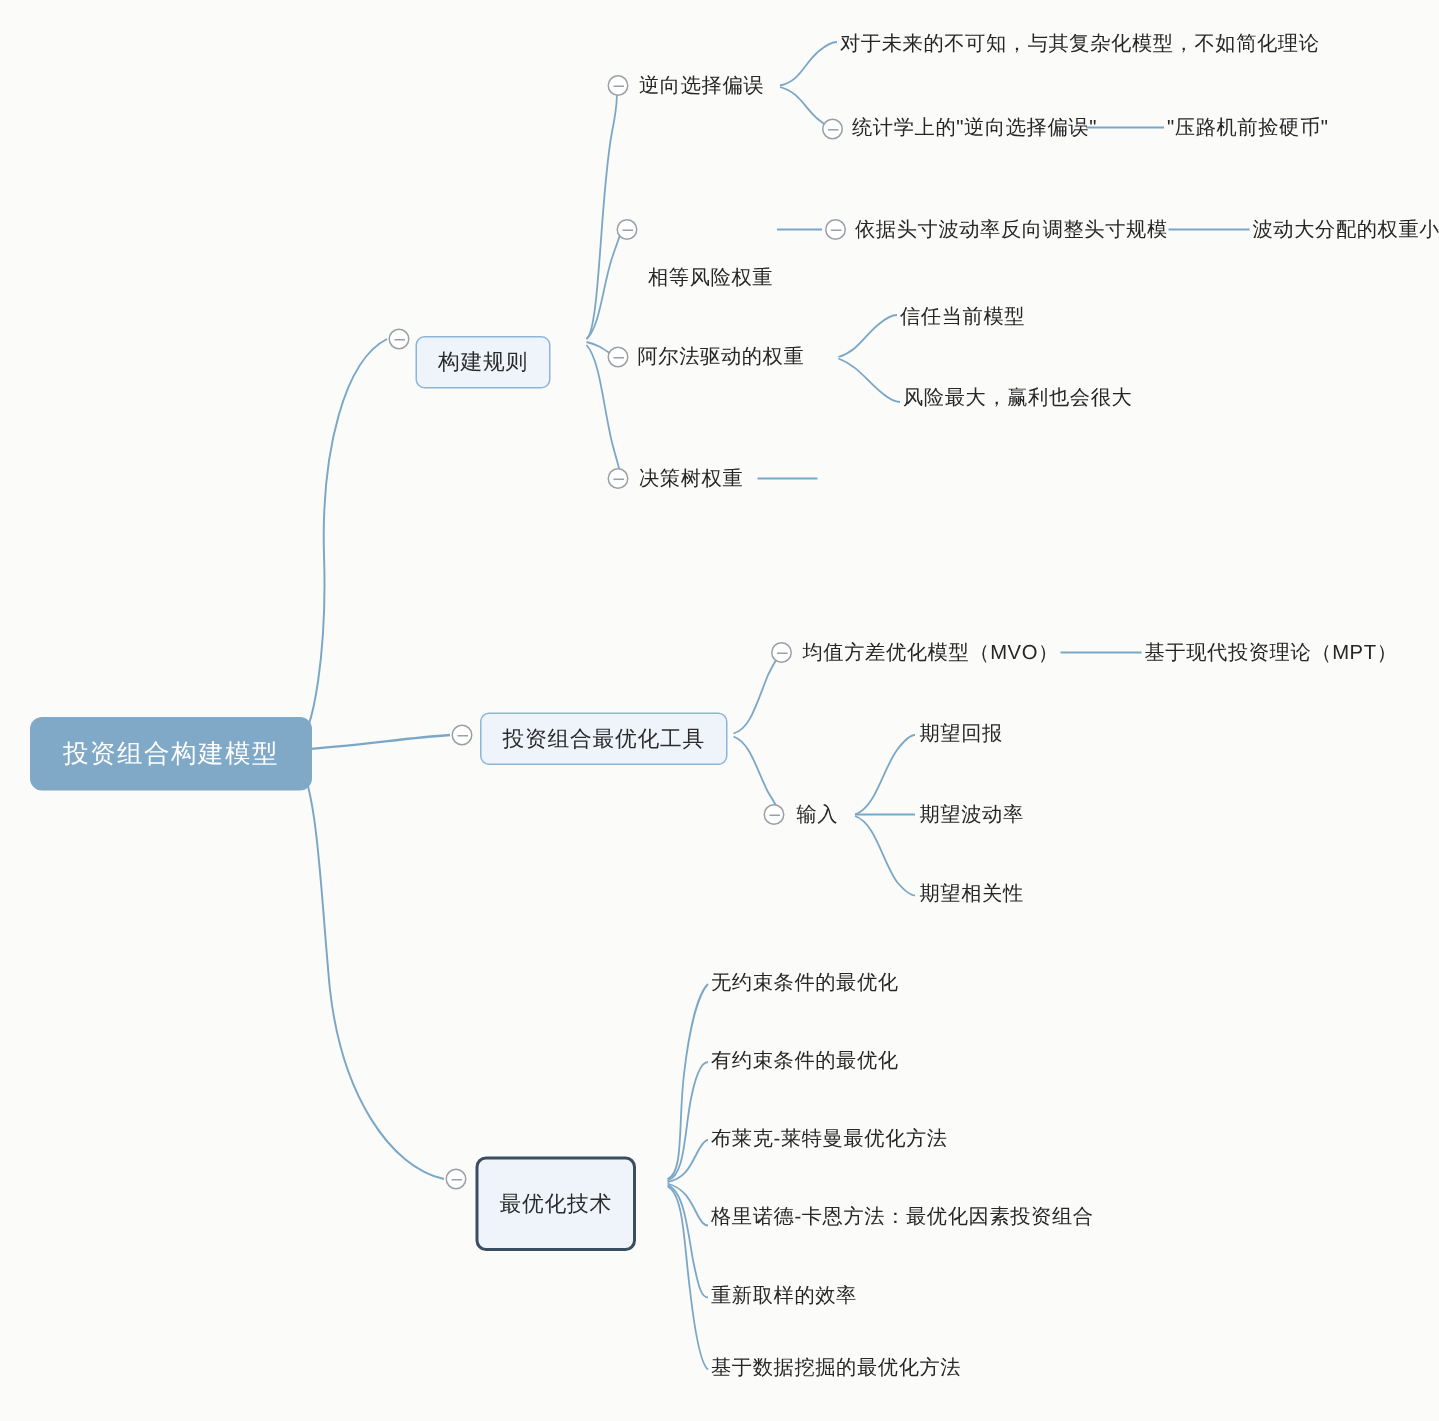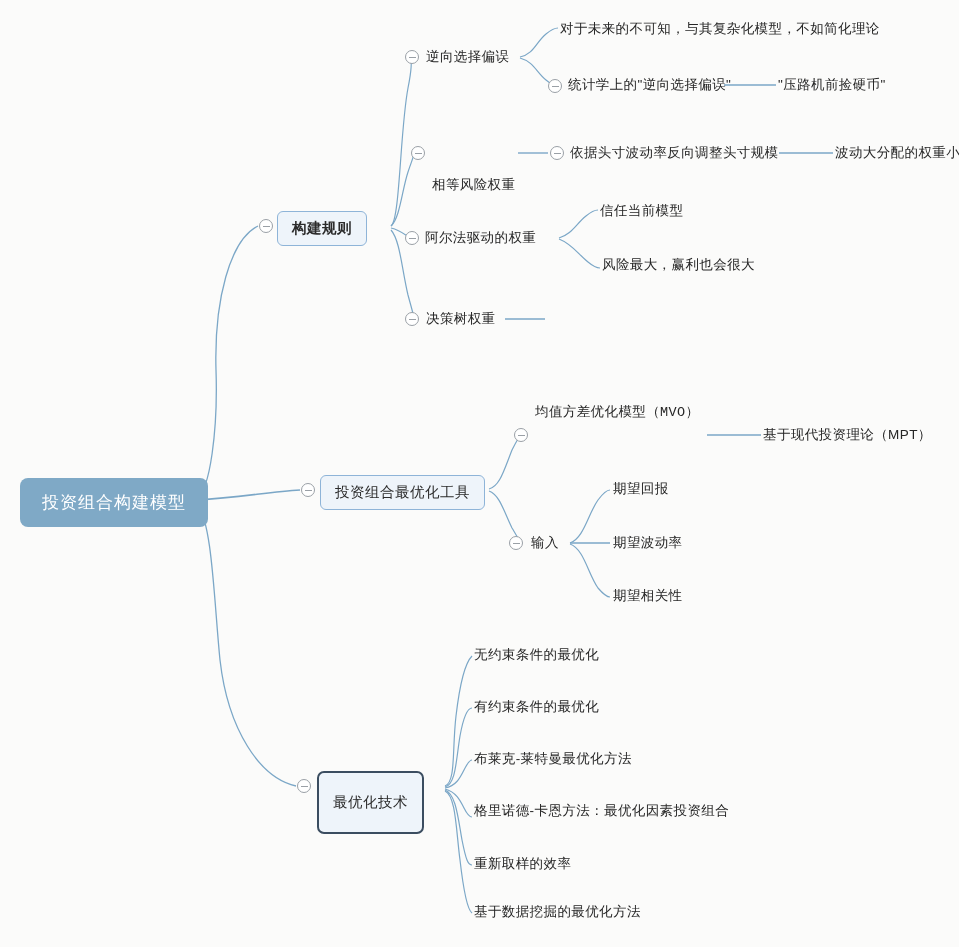--- a/index.html
+++ b/index.html
@@ -117,21 +117,21 @@
       <path d="M445,788 C456,786 460,778 464,770 C468,762 470,760 472,760"></path>
       <path d="M445,789 C456,792 460,800 464,808 C468,816 470,817 472,817"></path>
       <path d="M445,790 C456,794 458,818 462,840 C466,860 468,865 472,865"></path>
       <path d="M445,791 C456,796 456,830 460,860 C464,895 468,910 472,913"></path>
     </g>
   </svg>
 
   <div class="node root" style="left:20px;top:478px;">投资组合构建模型</div>
 
   <div class="toggle" style="left:259px;top:219px;"></div>
-  <div class="node branchbox" style="left:277px;top:211px;font-weight:bold;">构建规则</div>
+  <div class="node branchbox" style="left:277px;top:224px;">构建规则</div>
 
   <div class="toggle" style="left:405px;top:50px;"></div>
   <div class="node txt" style="left:426px;top:50px;">逆向选择偏误</div>
 
   <div class="node txt" style="left:560px;top:22px;">对于未来的不可知，与其复杂化模型，不如简化理论</div>
 
   <div class="toggle" style="left:548px;top:79px;"></div>
   <div class="node txt" style="left:568px;top:78px;">统计学上的"逆向选择偏误"</div>
   <div class="node txt" style="left:778px;top:78px;">"压路机前捡硬币"</div>
 
@@ -148,21 +148,21 @@
   <div class="node txt" style="left:600px;top:204px;">信任当前模型</div>
   <div class="node txt" style="left:602px;top:258px;">风险最大，赢利也会很大</div>
 
   <div class="toggle" style="left:405px;top:312px;"></div>
   <div class="node txt" style="left:426px;top:312px;">决策树权重</div>
 
   <div class="toggle" style="left:301px;top:483px;"></div>
   <div class="node branchbox" style="left:320px;top:475px;">投资组合最优化工具</div>
 
   <div class="toggle" style="left:514px;top:428px;"></div>
-  <div class="node txt" style="left:535px;top:406px;font-family:Liberation Mono, monospace;">均值方差优化模型（MVO）</div>
+  <div class="node txt" style="left:535px;top:428px;">均值方差优化模型（MVO）</div>
   <div class="node txt" style="left:763px;top:428px;text-align:center;">基于现代投资理论（MPT）</div>
 
   <div class="toggle" style="left:509px;top:536px;"></div>
   <div class="node txt" style="left:531px;top:536px;">输入</div>
 
   <div class="node txt" style="left:613px;top:482px;">期望回报</div>
   <div class="node txt" style="left:613px;top:536px;">期望波动率</div>
   <div class="node txt" style="left:613px;top:589px;">期望相关性</div>
 
   <div class="toggle" style="left:297px;top:779px;"></div>

